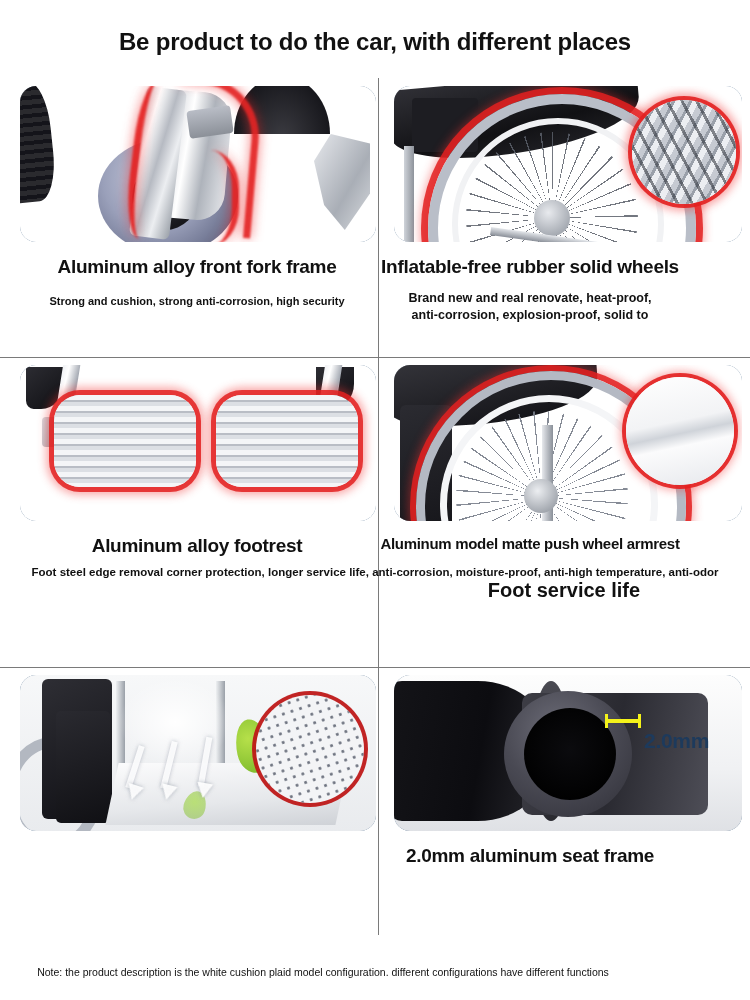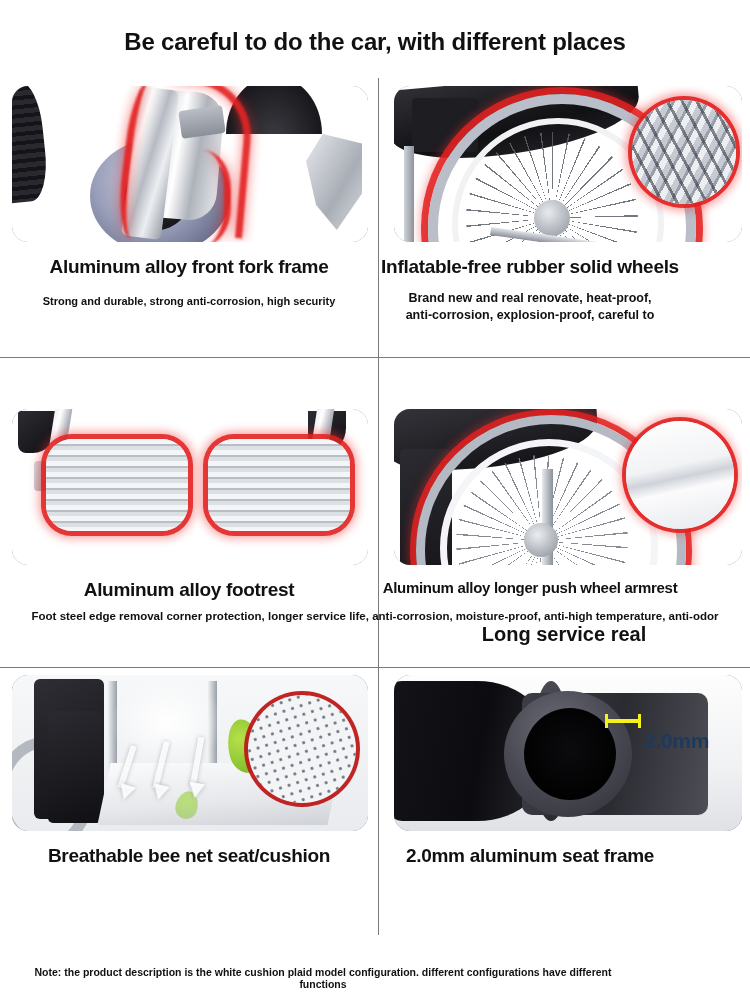--- a/index.html
+++ b/index.html
@@ -34,30 +34,30 @@
     width: 750px;
     height: 857px;
   }
   .row {
     position: absolute;
     left: 0;
     width: 750px;
     box-sizing: border-box;
   }
   .row-1 { top: 0px;   height: 279px; }
-  .row-2 { top: 279px; height: 310px; margin-top: 44px; }
+  .row-2 { top: 279px; height: 310px; }
   .row-3 { top: 589px; height: 268px; }
 
   .cell {
     position: absolute;
     top: 0;
     height: 100%;
     box-sizing: border-box;
   }
-  .cell-left  { left: 0px;   width: 378px; }
+  .cell-left  { left: 8px;   width: 378px; }
   .cell-right { left: 378px; width: 304px; }
 
   
   .vline {
     position: absolute;
     width: 1px;
     background: #7a7a7a;
     left: 378px;
   }
   .hline {
@@ -133,21 +133,21 @@
   }
 
   
   .footer-note {
     position: absolute;
     top: 966px;
     left: 0;
     width: 646px;
     text-align: center;
     font-size: 10.5px;
-    font-weight: bold;
+    font-weight: normal;
     color: #111;
     padding: 0 24px;
     box-sizing: border-box;
   }
 
   
 
   
   .p1-bg { position:absolute; inset:0; background:#ffffff; }
   .p1-tire-l {
@@ -456,21 +456,21 @@
   .p6-meas:after  { right:-1px; }
   .p6-label {
     position:absolute; left:250px; top:54px;
     font-size: 21px; font-weight: bold; color:#1d3a5c;
     letter-spacing: -0.3px;
   }
 </style>
 </head>
 <body>
 
-<div class="page-title">Be careful to do the car, with different places</div>
+<div class="page-title">Be product to do the car, with different places</div>
 
 <div class="grid">
 
   <div class="vline" style="top:0px;height:857px;"></div>
   <div class="hline" style="top:279px;"></div>
   <div class="hline" style="top:589px;"></div>
 
   <div class="row row-1">
 
     <div class="cell cell-left">
@@ -484,42 +484,42 @@
           <div class="p1-arm"></div>
           <div class="p1-fork"></div>
           <div class="p1-bracket"></div>
           <div class="p1-foot"></div>
           <div class="p1-glow-a"></div>
           <div class="p1-glow-b"></div>
           <div class="p1-glow-c"></div>
         </div>
       </div>
       <div class="cap-main">Aluminum alloy front fork frame</div>
-      <div class="cap-sub">Strong and durable, strong anti-corrosion, high security</div>
+      <div class="cap-sub">Strong and cushion, strong anti-corrosion, high security</div>
     </div>
 
     <div class="cell cell-right">
       <div class="photo photo-r">
         <div class="photo-inner">
           <div class="p1-bg"></div>
           <div class="p2-fender"></div>
           <div class="p2-plate"></div>
           <div class="p2-frame"></div>
           <div class="p2-wheel"></div>
           <div class="p2-rim"></div>
           <div class="p2-spokes"></div>
           <div class="p2-hub2"></div>
           <div class="p2-frame2"></div>
           <div class="p2-inset"></div>
         </div>
       </div>
       <div class="cap-main">Inflatable-free rubber solid wheels</div>
       <div class="cap-sub multi">
         <div>Brand new and real renovate, heat-proof,</div>
-        <div>anti-corrosion, explosion-proof, careful to</div>
+        <div>anti-corrosion, explosion-proof, solid to</div>
       </div>
     </div>
   </div>
 
   <div class="row row-2">
 
     <div class="cell cell-left">
       <div class="photo photo-l">
         <div class="photo-inner">
           <div class="p1-bg"></div>
@@ -543,25 +543,25 @@
           <div class="p4-seatback"></div>
           <div class="p4-dark"></div>
           <div class="p4-wheel"></div>
           <div class="p4-pushrim"></div>
           <div class="p4-spokes"></div>
           <div class="p4-frame"></div>
           <div class="p4-hub"></div>
           <div class="p4-inset"></div>
         </div>
       </div>
-      <div class="cap-main small">Aluminum alloy longer push wheel armrest</div>
+      <div class="cap-main small">Aluminum model matte push wheel armrest</div>
     </div>
 
     <div class="cap-wide cap-wide-2">Foot steel edge removal corner protection, longer service life, anti-corrosion, moisture-proof, anti-high temperature, anti-odor</div>
-    <div class="long-life">Long service real</div>
+    <div class="long-life">Foot service life</div>
   </div>
 
   <div class="row row-3">
 
     <div class="cell cell-left">
       <div class="photo photo-l">
         <div class="photo-inner">
           <div class="p5-bg"></div>
           <div class="p5-tire"></div>
           <div class="p5-back"></div>
@@ -574,21 +574,20 @@
           <div class="p5-green2"></div>
           <div class="p5-stem" style="left:112px;top:70px;height:44px;transform:rotate(18deg);"></div>
           <div class="p5-arrow" style="left:106px;top:110px;transform:rotate(18deg);"></div>
           <div class="p5-stem" style="left:146px;top:66px;height:48px;transform:rotate(14deg);"></div>
           <div class="p5-arrow" style="left:140px;top:110px;transform:rotate(14deg);"></div>
           <div class="p5-stem" style="left:182px;top:62px;height:50px;transform:rotate(10deg);"></div>
           <div class="p5-arrow" style="left:176px;top:108px;transform:rotate(10deg);"></div>
           <div class="p5-inset"></div>
         </div>
       </div>
-      <div class="cap-main">Breathable bee net seat/cushion</div>
     </div>
 
     <div class="cell cell-right">
       <div class="photo photo-r">
         <div class="photo-inner">
           <div class="p6-bg"></div>
           <div class="p6-tube-back"></div>
           <div class="p6-tube-front"></div>
           <div class="p6-ring"></div>
           <div class="p6-bore"></div>

